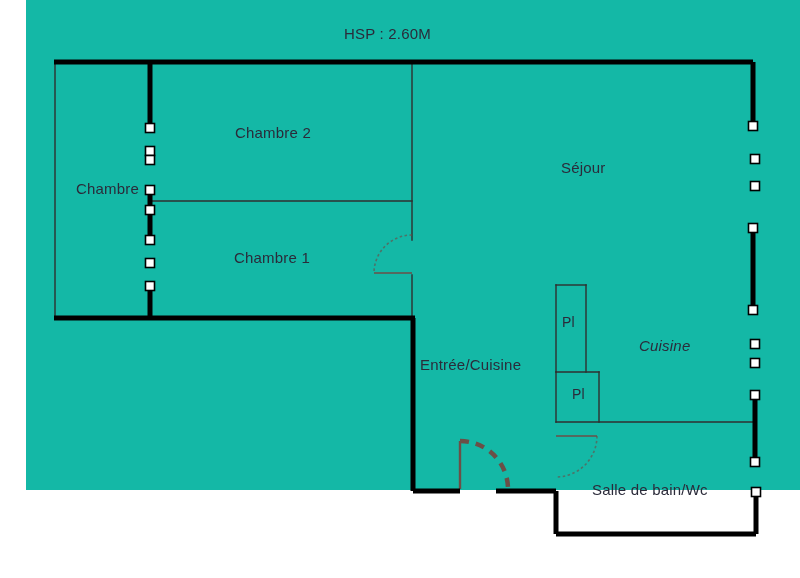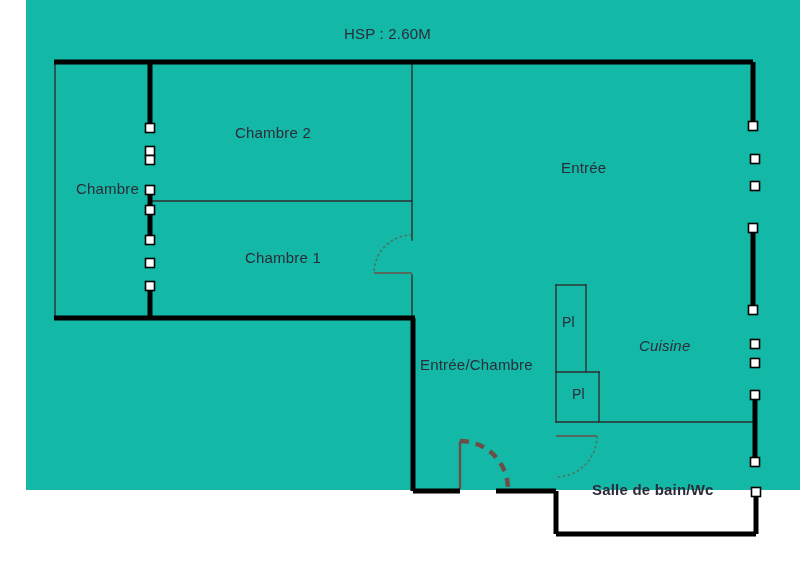--- a/index.html
+++ b/index.html
@@ -117,22 +117,22 @@
         <rect x="724.5" y="457.5" width="9" height="9"></rect>
         <rect x="725.5" y="487.5" width="9" height="9"></rect>
       </g>
   </svg>
 
   <div class="plan-label title" id="plan-title" style="left: 318px; top: 26px;">HSP : 2.60M</div>
 
   <div id="room-labels">
       <div class="plan-label" style="left: 50px; top: 181px; font-size: 15px; color: rgb(43, 43, 58);">Chambre</div>
       <div class="plan-label" style="left: 209px; top: 125px; font-size: 15px; color: rgb(43, 43, 58); text-align: center;">Chambre 2</div>
-      <div class="plan-label" style="left: 219px; top: 250px; font-size: 15px; color: rgb(43, 43, 58);">Chambre 1</div>
-      <div class="plan-label" style="left: 535px; top: 160px; font-size: 15px; color: rgb(43, 43, 58);">Entrée</div>
+      <div class="plan-label" style="left: 208px; top: 250px; font-size: 15px; color: rgb(43, 43, 58);">Chambre 1</div>
+      <div class="plan-label" style="left: 535px; top: 160px; font-size: 15px; color: rgb(43, 43, 58);">Séjour</div>
       <div class="plan-label" style="left: 613px; top: 338px; font-size: 15px; color: rgb(43, 43, 58); font-style: italic;">Cuisine</div>
-      <div class="plan-label" style="left: 394px; top: 357px; font-size: 15px; color: rgb(43, 43, 58);">Entrée/Chambre</div>
-      <div class="plan-label" style="left: 566px; top: 482px; font-size: 15px; color: rgb(43, 43, 58); font-weight: bold;">Salle de bain/Wc</div>
+      <div class="plan-label" style="left: 394px; top: 357px; font-size: 15px; color: rgb(43, 43, 58);">Entrée/Cuisine</div>
+      <div class="plan-label" style="left: 566px; top: 482px; font-size: 15px; color: rgb(43, 43, 58);">Salle de bain/Wc</div>
       <div class="plan-label small" style="left: 536px; top: 315px; font-size: 14px; color: rgb(43, 43, 58);">Pl</div>
       <div class="plan-label small" style="left: 546px; top: 387px; font-size: 14px; color: rgb(43, 43, 58);">Pl</div>
     </div>
 
 </div>
 
 </body></html>

